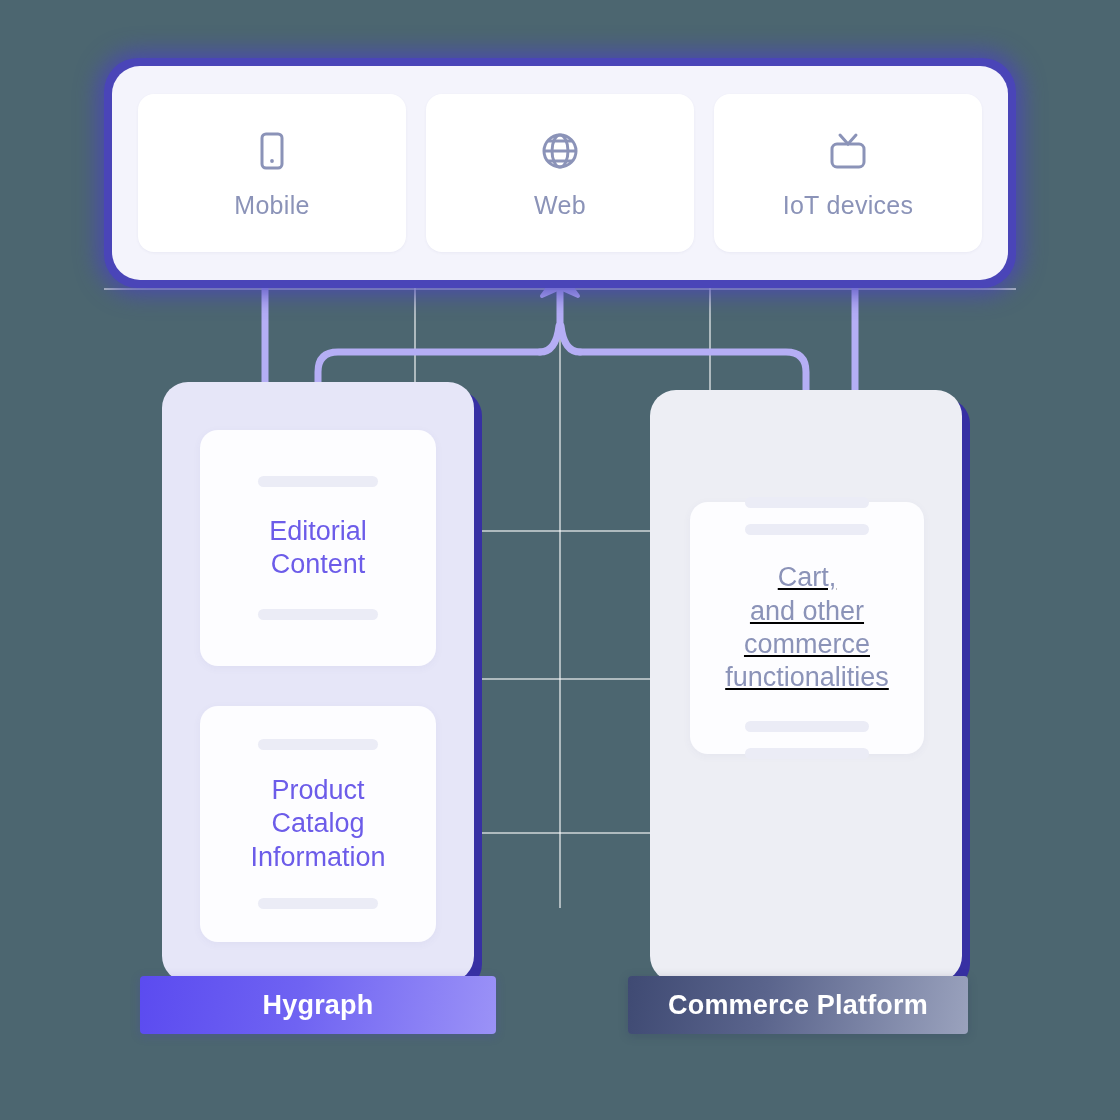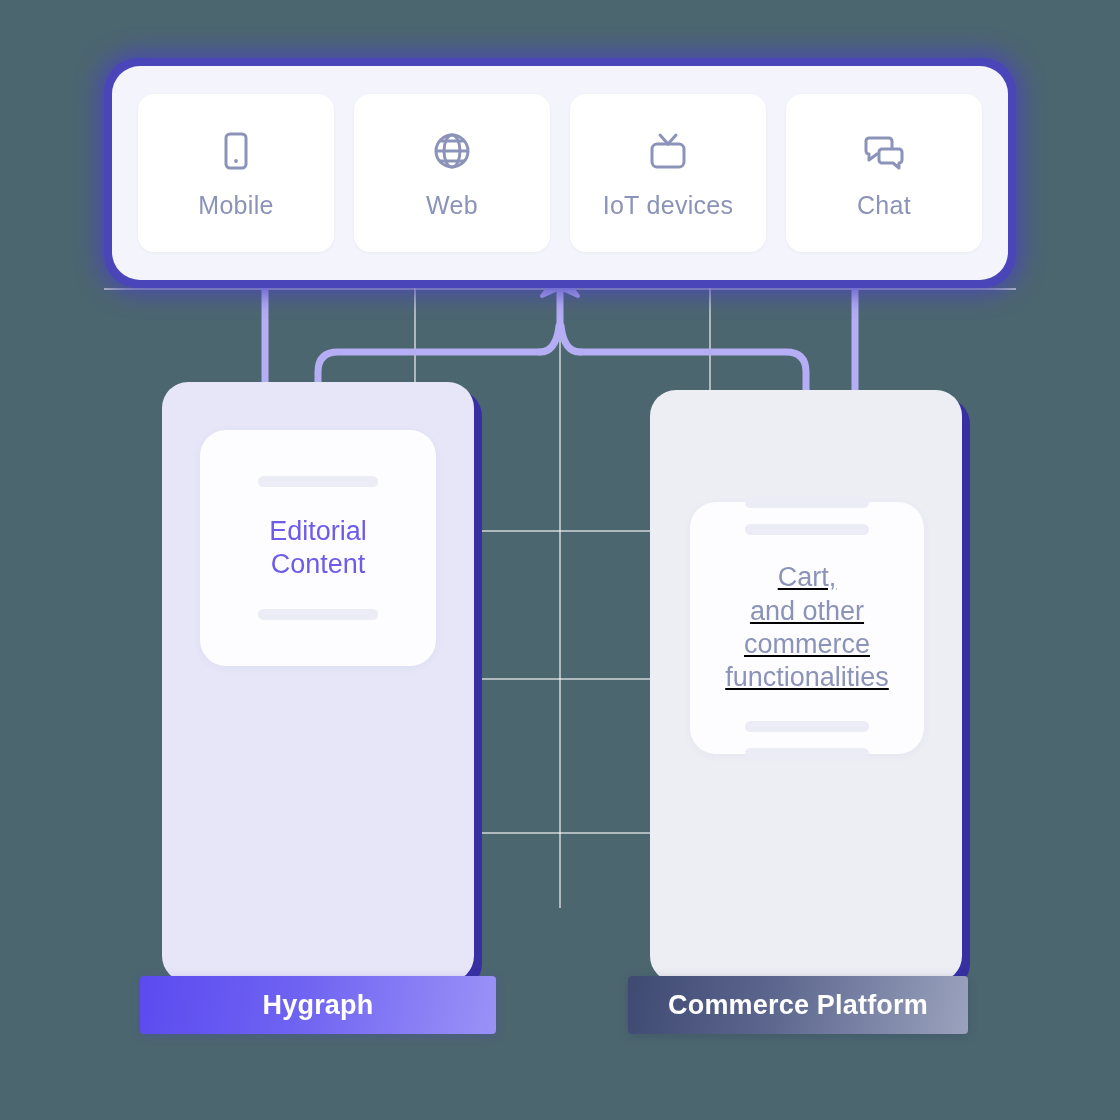--- a/index.html
+++ b/index.html
@@ -132,21 +132,21 @@
   #panel-commerce-shadow {
     left: 658px;
     top: 398px;
     width: 312px;
     height: 592px;
   }
 
   .content-card {
     position: absolute;
     background: #fdfdff;
-    border-radius: 26px;
+    border-radius: 18px;
     display: flex;
     flex-direction: column;
     align-items: center;
     justify-content: center;
     box-shadow: 0 2px 8px rgba(80,80,140,0.05);
   }
   #card-editorial { left: 200px; top: 430px; width: 236px; height: 236px; }
   #card-product   { left: 200px; top: 706px; width: 236px; height: 236px; }
   #card-commerce  { left: 690px; top: 502px; width: 234px; height: 252px; text-decoration: underline; }
 
@@ -250,44 +250,46 @@
         </div>
 
         <div class="channel-card">
           <svg class="channel-icon" viewBox="0 0 48 48">
             <rect x="8" y="17" width="32" height="23" rx="5" fill="none" stroke="currentColor" stroke-width="3"></rect>
             <path d="M16 8 L24 17 L32 8" fill="none" stroke="currentColor" stroke-width="3" stroke-linecap="round"></path>
           </svg>
           <span class="channel-label">IoT devices</span>
         </div>
 
-        <div class="channel-card">
-          <svg class="channel-icon" viewBox="0 0 48 48">
-            <path d="M9 11 h20 a3 3 0 0 1 3 3 v10 a3 3 0 0 1 -3 3 h-12 l-8 6 v-6 a3 3 0 0 1 -3 -3 v-10 a3 3 0 0 1 3 -3 z" fill="#ffffff" stroke="currentColor" stroke-width="3" stroke-linejoin="round"></path>
-            <path d="M22 22 h17 a3 3 0 0 1 3 3 v8 a3 3 0 0 1 -3 3 v5 l-6 -5 h-11 a3 3 0 0 1 -3 -3 v-8 a3 3 0 0 1 3 -3 z" fill="#ffffff" stroke="currentColor" stroke-width="3" stroke-linejoin="round"></path>
-          </svg>
-          <span class="channel-label">Chat</span>
-        </div>
 
       </div>
     </div>
   </div>
 
   <div class="panel-shadow" id="panel-hygraph-shadow"></div>
   <div class="panel" id="panel-hygraph"></div>
 
   <div class="content-card" id="card-editorial">
     <div class="skel" style="width:120px;margin-bottom:28px;"></div>
     <div class="card-text purple">
       <div>Editorial</div>
       <div>Content</div>
     </div>
     <div class="skel" style="width:120px;margin-top:28px;"></div>
   </div>
 
+  <div class="content-card" id="card-product">
+    <div class="skel" style="width:120px;margin-bottom:24px;"></div>
+    <div class="card-text purple">
+      <div>Product</div>
+      <div>Catalog</div>
+      <div>Information</div>
+    </div>
+    <div class="skel" style="width:120px;margin-top:24px;"></div>
+  </div>
 
   <div class="platform-label" id="label-hygraph">
     <span>Hygraph</span>
   </div>
 
   <div class="panel-shadow" id="panel-commerce-shadow"></div>
   <div class="panel" id="panel-commerce"></div>
 
   <div class="content-card" id="card-commerce">
     <div class="skel-group" style="margin-bottom:26px;">

